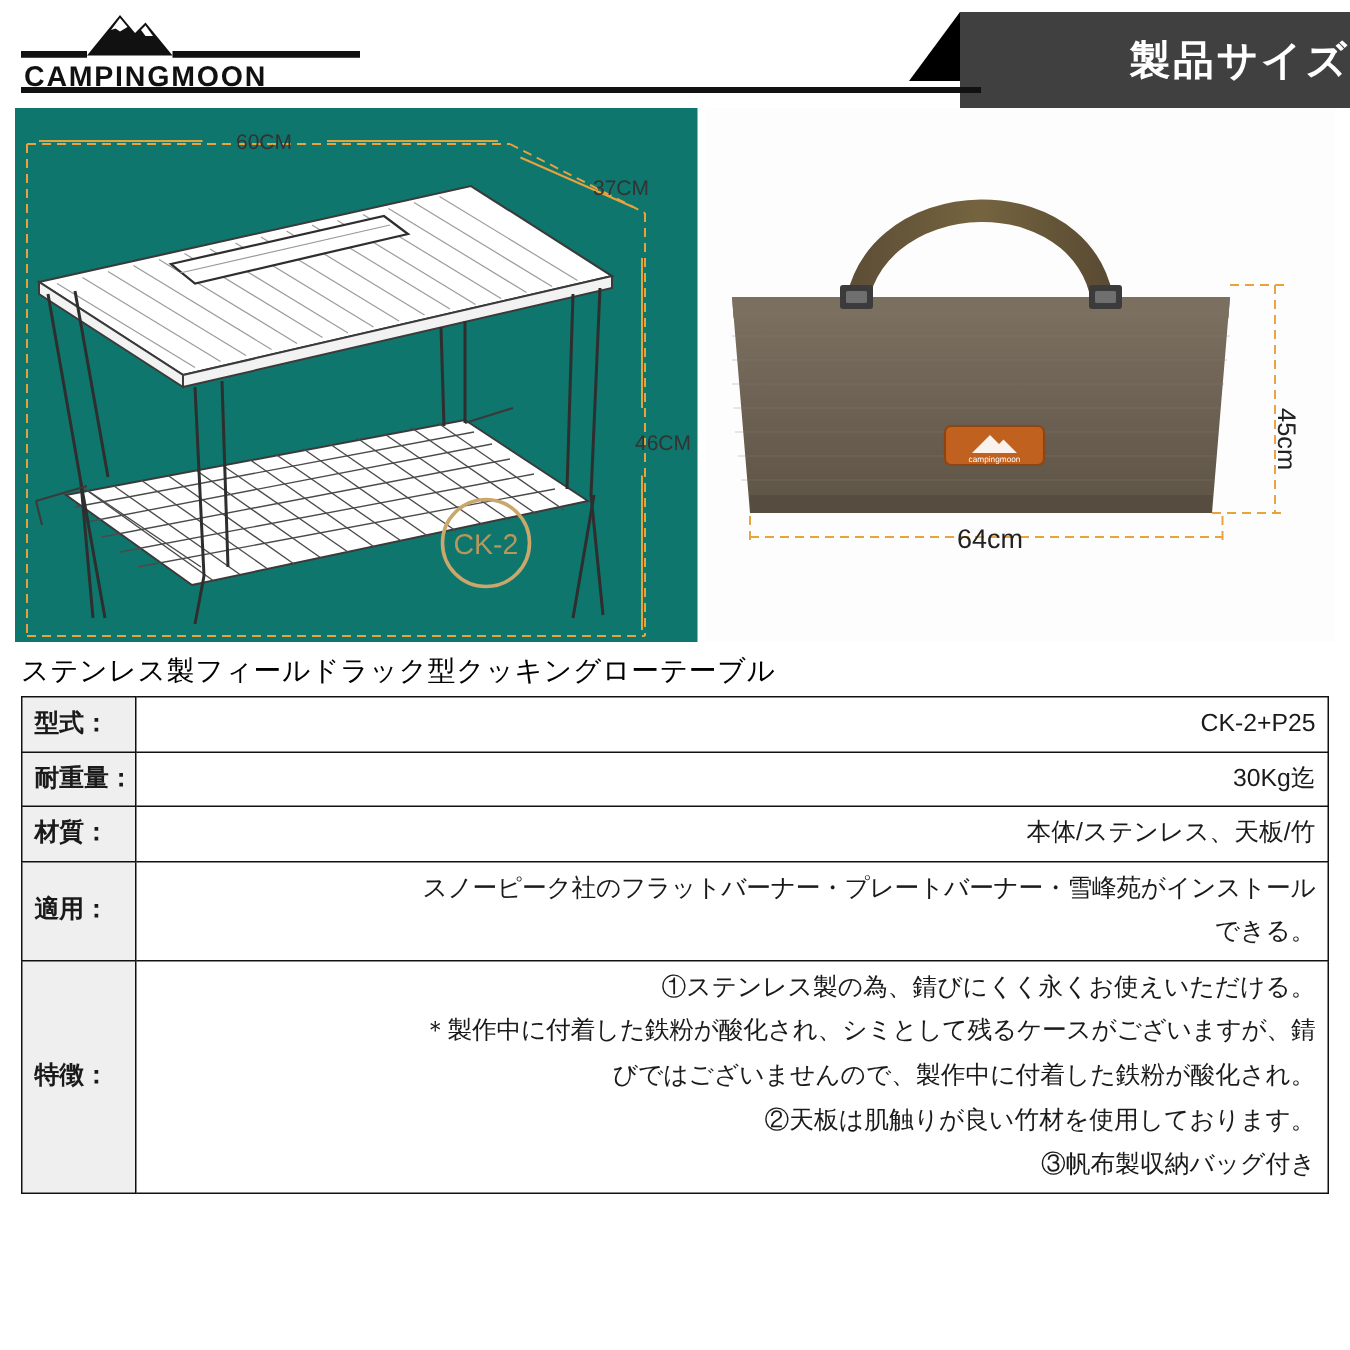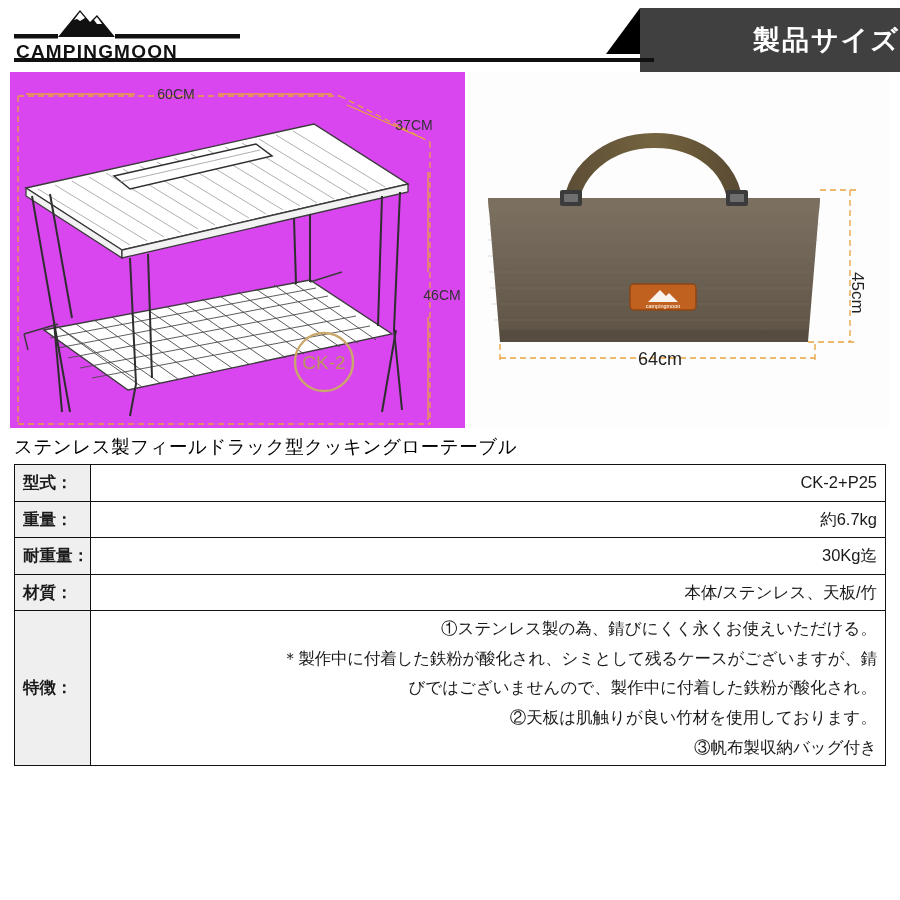--- a/index.html
+++ b/index.html
@@ -68,21 +68,21 @@
   
   .figures {
     position: relative;
     margin: 2px 0 0 0;
     height: 360px;
   }
   .fig-left {
     position: absolute;
     left: 10px; top: 0;
     width: 455px; height: 356px;
-    background: #d946ef;
+    background: #0f766e;
   }
   .fig-right {
     position: absolute;
     left: 470px; top: 0;
     width: 420px; height: 356px;
     background: #fdfdfd;
   }
   .fig-svg { display: block; }
 
   
@@ -333,35 +333,36 @@
 
 <table class="spec-table">
   <tbody>
     <tr>
       <td class="label">型式：</td>
       <td class="value">
         <p>CK-2+P25</p>
       </td>
     </tr>
     <tr>
-      <td class="label">重量：</td>
-      <td class="value">
-        <p>約6.7kg</p>
-      </td>
-    </tr>
-    <tr>
       <td class="label">耐重量：</td>
       <td class="value">
         <p>30Kg迄</p>
       </td>
     </tr>
     <tr>
       <td class="label">材質：</td>
       <td class="value">
         <p>本体/ステンレス、天板/竹</p>
+      </td>
+    </tr>
+    <tr>
+      <td class="label">適用：</td>
+      <td class="value">
+        <p class="tight">スノーピーク社のフラットバーナー・プレートバーナー・雪峰苑がインストール</p>
+        <p>できる。</p>
       </td>
     </tr>
     <tr>
       <td class="label">特徴：</td>
       <td class="value">
         <p>①ステンレス製の為、錆びにくく永くお使えいただける。</p>
         <p class="tight">＊製作中に付着した鉄粉が酸化され、シミとして残るケースがございますが、錆</p>
         <p>びではございませんので、製作中に付着した鉄粉が酸化され。</p>
         <p>②天板は肌触りが良い竹材を使用しております。</p>
         <p>③帆布製収納バッグ付き</p>

